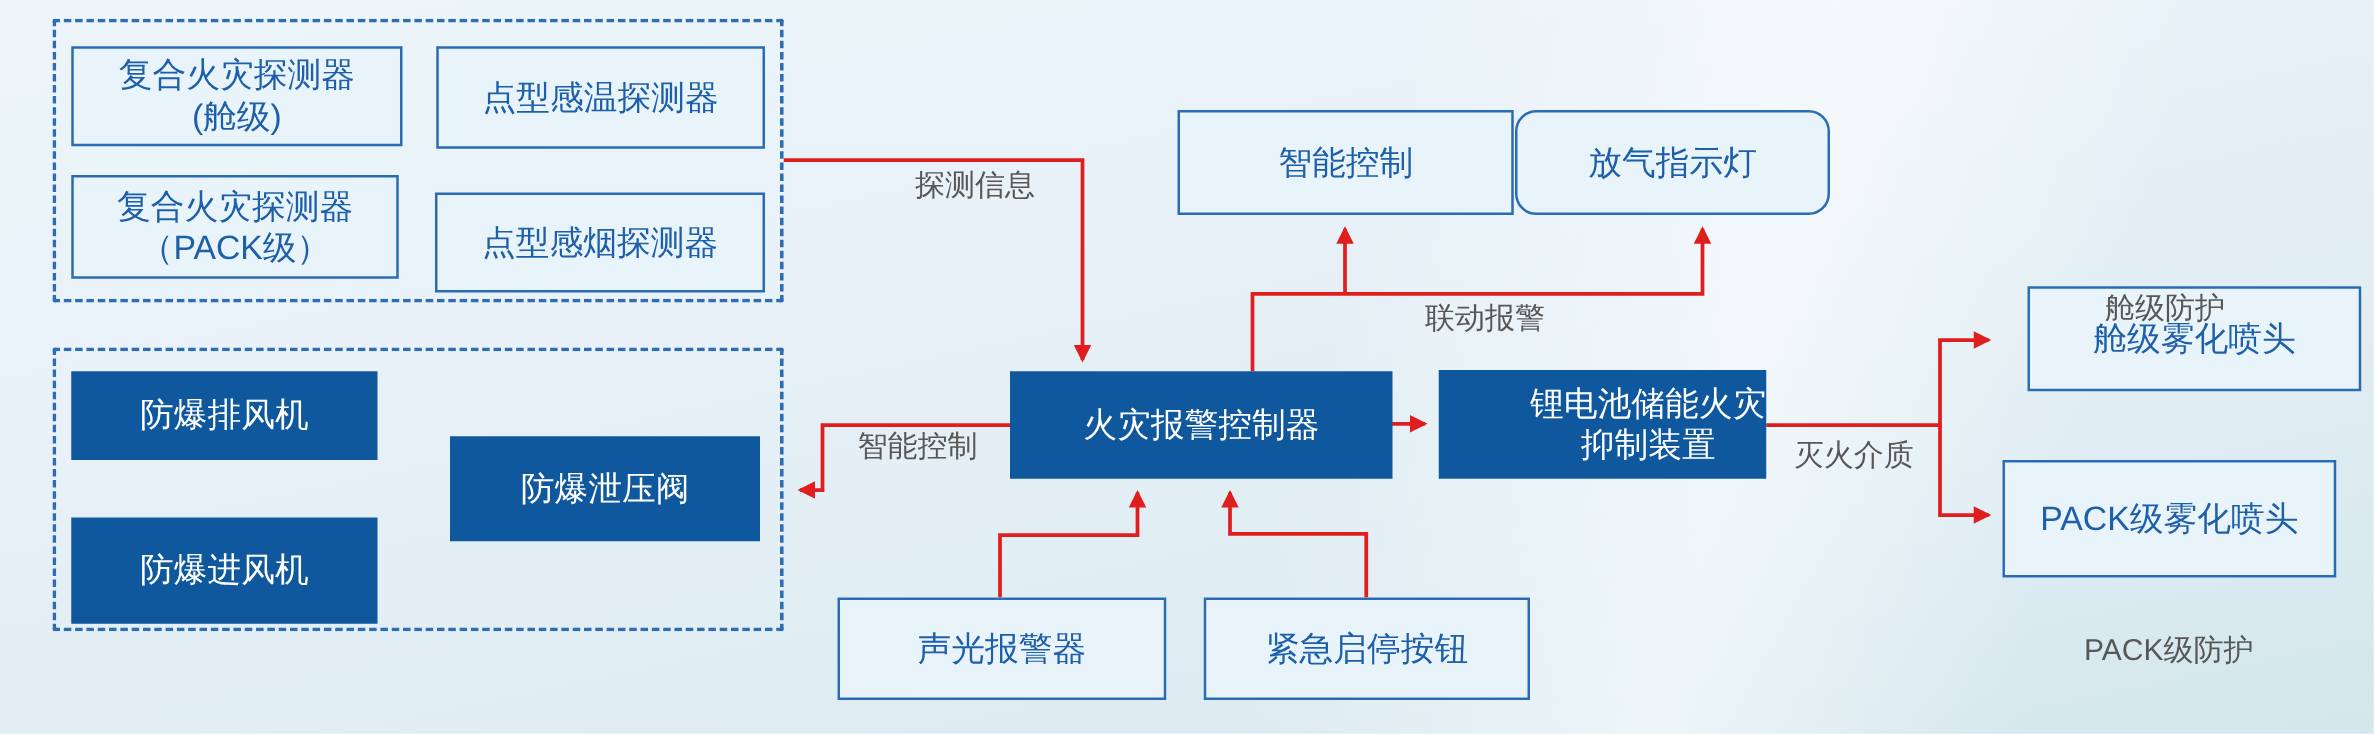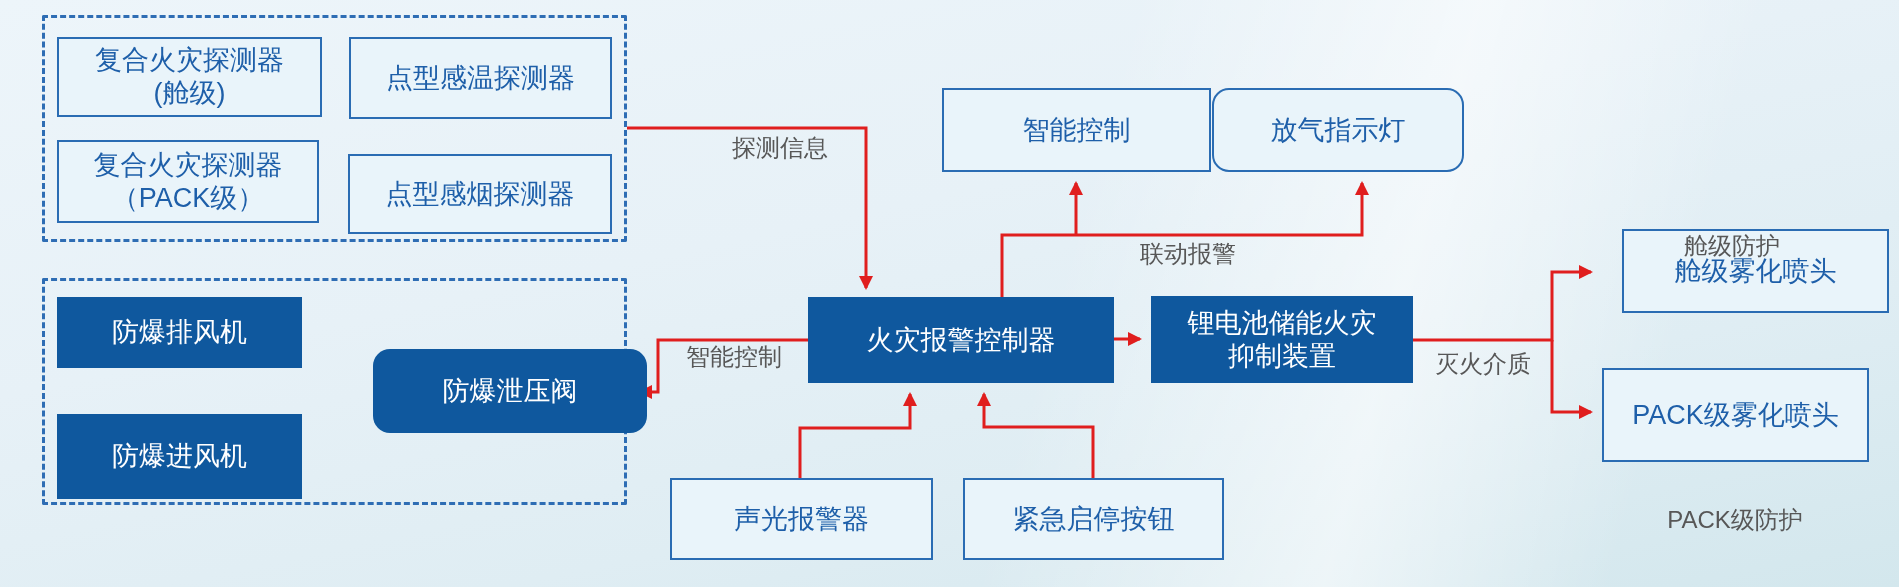--- a/index.html
+++ b/index.html
@@ -64,25 +64,25 @@
 
   <div class="node outline" style="left:57px;top:140px;width:262px;height:83px;"><span>复合火灾探测器
 （PACK级）</span></div>
 
   <div class="node outline" style="left:348px;top:140px;width:264px;height:80px;margin-top:14px;"><span>点型感烟探测器</span></div>
 
   <div class="node solid" style="left:57px;top:297px;width:245px;height:71px;"><span>防爆排风机</span></div>
 
   <div class="node solid" style="left:57px;top:414px;width:245px;height:85px;"><span>防爆进风机</span></div>
 
-  <div class="node solid" style="left:373px;top:349px;width:274px;height:84px;border-radius:17px;"><span>防爆泄压阀</span></div>
+  <div class="node solid" style="left:360px;top:349px;width:248px;height:84px;"><span>防爆泄压阀</span></div>
 
   <div class="node solid" style="left:808px;top:297px;width:306px;height:86px;"><span>火灾报警控制器</span></div>
 
-  <div class="node solid" style="left:1151px;top:296px;width:262px;height:87px;"><span>锂电池储能火灾
+  <div class="node solid" style="left:1151px;top:296px;width:262px;height:87px;justify-content:flex-end;"><span>锂电池储能火灾
 抑制装置</span></div>
 
   <div class="node outline" style="left:942px;top:88px;width:269px;height:84px;"><span>智能控制</span></div>
 
   <div class="node outline" style="left:1212px;top:88px;width:252px;height:84px;border-radius:17px;"><span>放气指示灯</span></div>
 
   <div class="node outline" style="left:670px;top:478px;width:263px;height:82px;"><span>声光报警器</span></div>
 
   <div class="node outline" style="left:963px;top:478px;width:261px;height:82px;"><span>紧急启停按钮</span></div>
 

